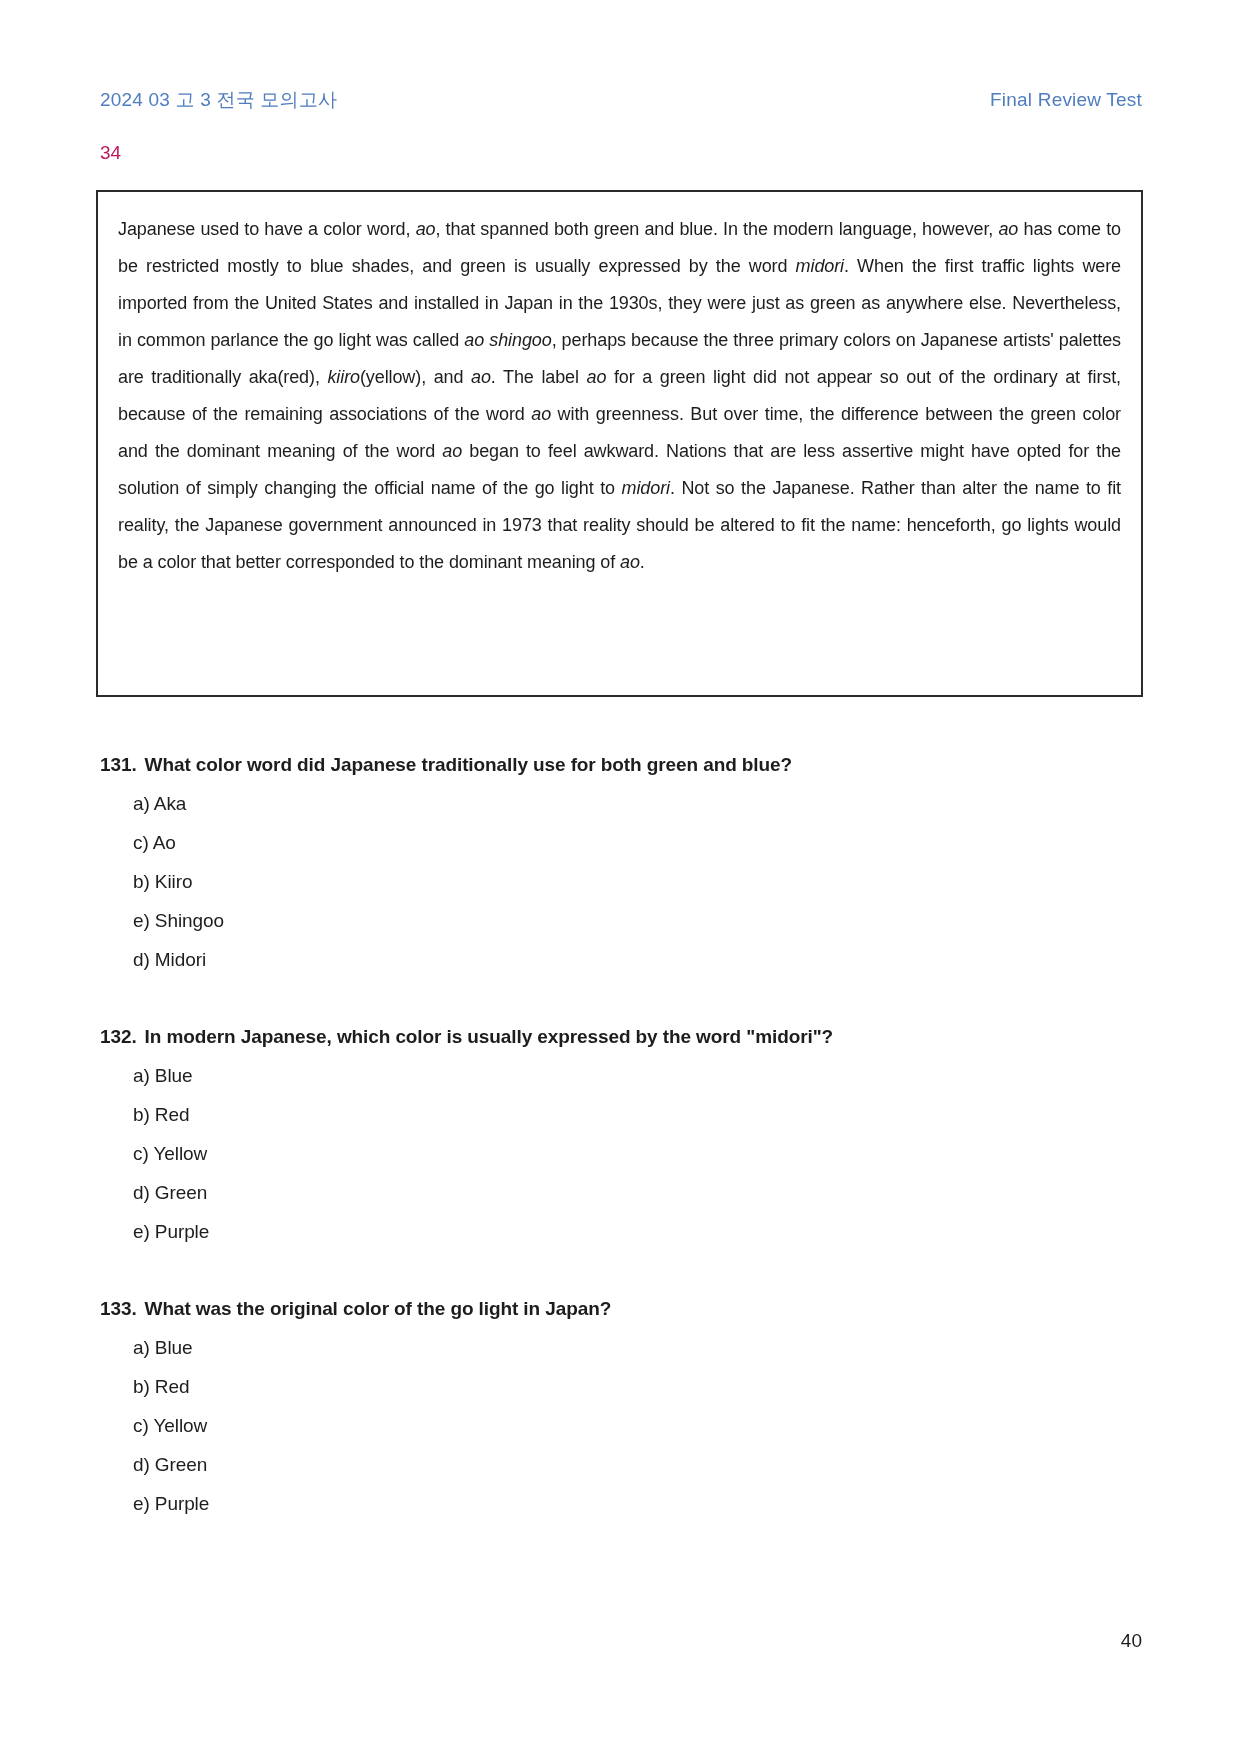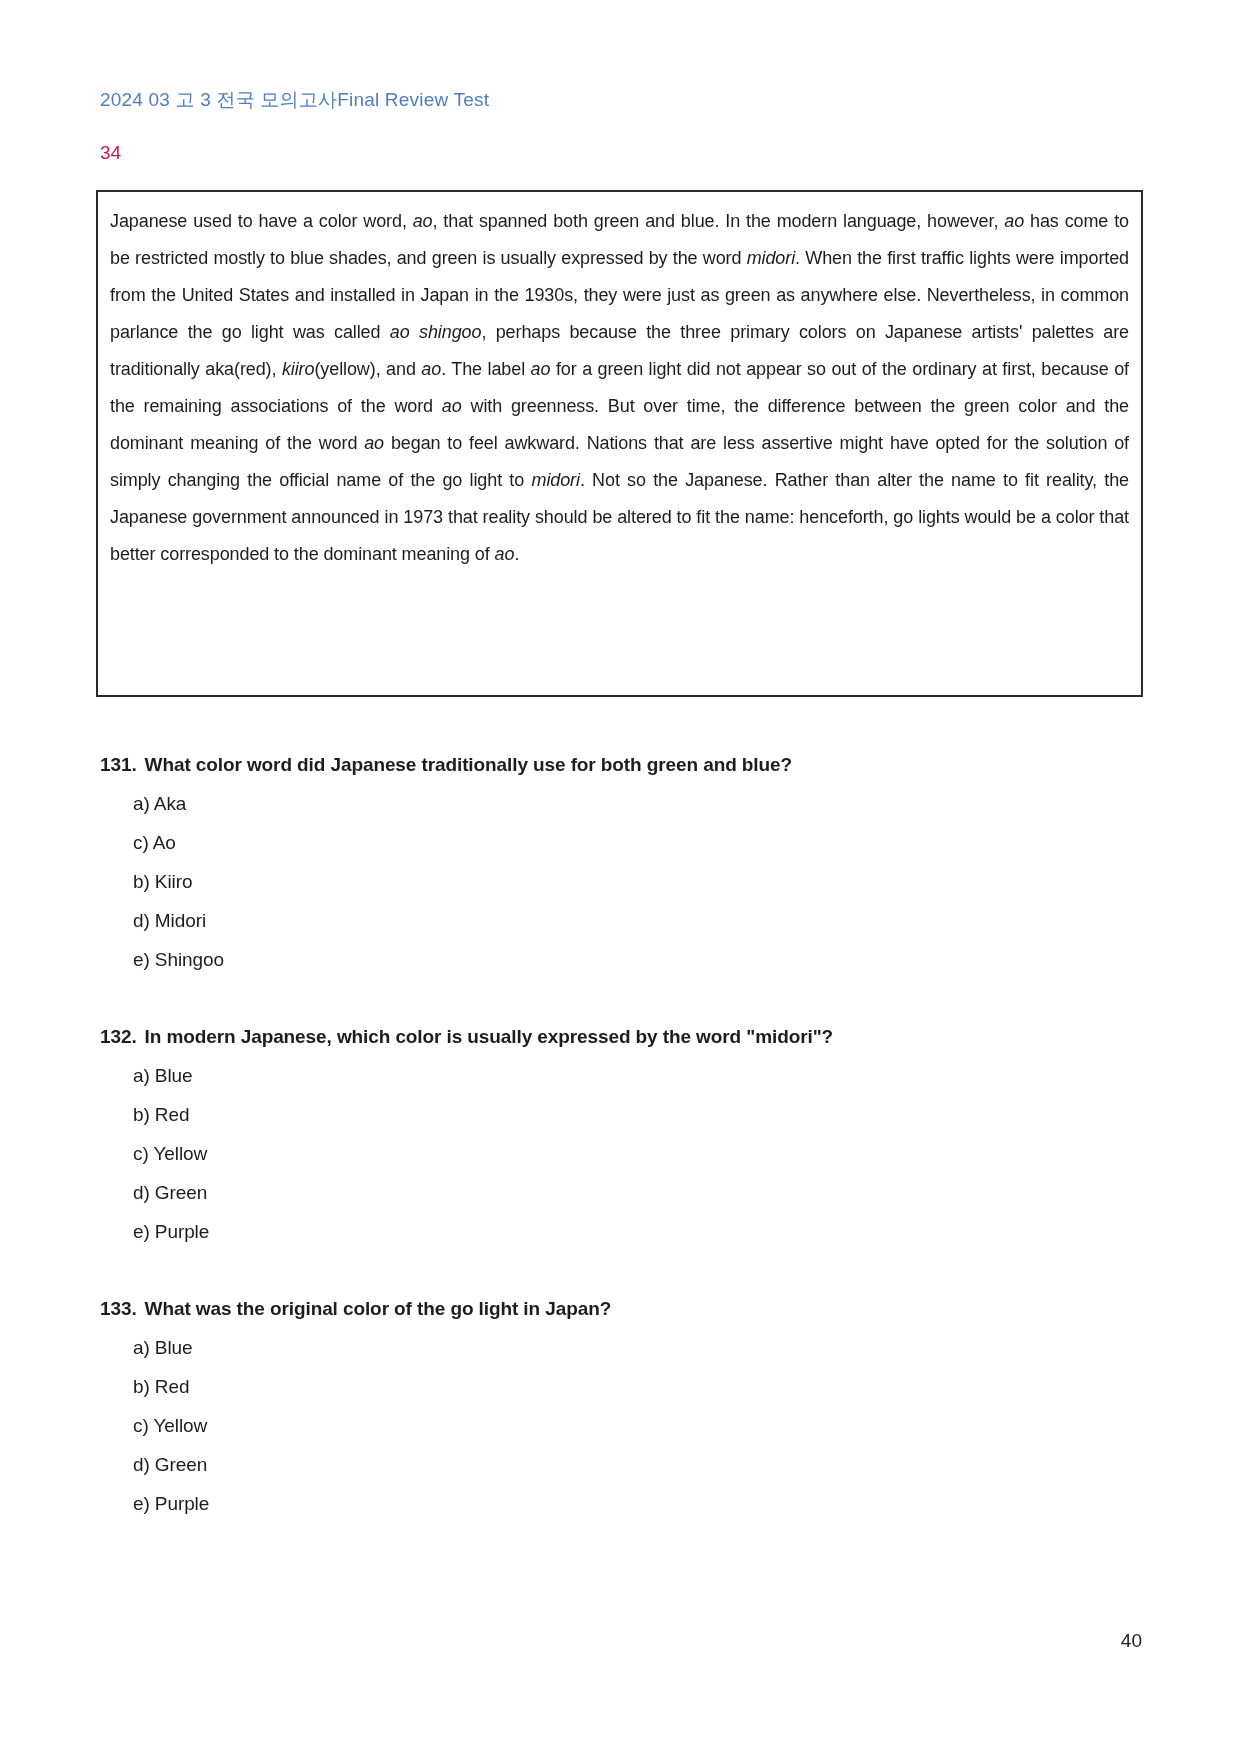--- a/index.html
+++ b/index.html
@@ -9,20 +9,21 @@
     box-sizing: border-box;
     padding: 88px 98px 0 100px;
     background: #ffffff;
     font-family: "Liberation Sans", sans-serif;
     color: #1d1d1f;
     overflow: hidden;
     position: relative;
   }
   .doc-header {
     display: flex;
+    justify-content: space-between;
     align-items: baseline;
     font-size: 19px;
     line-height: 24px;
     color: var(--accent, #4f7dbf);
     letter-spacing: 0.2px;
   }
   .passage-number {
     margin-top: 30px;
     font-size: 19px;
     line-height: 22px;
@@ -31,21 +32,21 @@
   .passage-box {
     margin-top: 26px;
     margin-left: -4px;
     margin-right: -1px;
     border: 2px solid #2b2b2b;
     padding: 11px 12px;
     min-height: 481px;
     box-sizing: content-box;
   }
   .passage-text {
-    margin: 0;
+    margin: 8px;
     font-size: 18px;
     line-height: 37px;
     text-align: justify;
     letter-spacing: -0.1px;
     color: #1d1d1f;
   }
   .passage-text i { font-style: italic; }
   .question { margin-top: 38px; }
   .question.first { margin-top: 48px; }
   .q-title {
@@ -91,22 +92,22 @@
   </div>
 
   <section class="question first">
     <p class="q-title">
       <span class="q-num">131.</span><span>What color word did Japanese traditionally use for both green and blue?</span>
     </p>
     <ul class="options">
       <li>a) Aka</li>
       <li>c) Ao</li>
       <li>b) Kiiro</li>
+      <li>e) Shingoo</li>
       <li>d) Midori</li>
-      <li>e) Shingoo</li>
     </ul>
   </section>
 
   <section class="question">
     <p class="q-title">
       <span class="q-num">132.</span><span>In modern Japanese, which color is usually expressed by the word "midori"?</span>
     </p>
     <ul class="options">
       <li>a) Blue</li>
       <li>b) Red</li>

